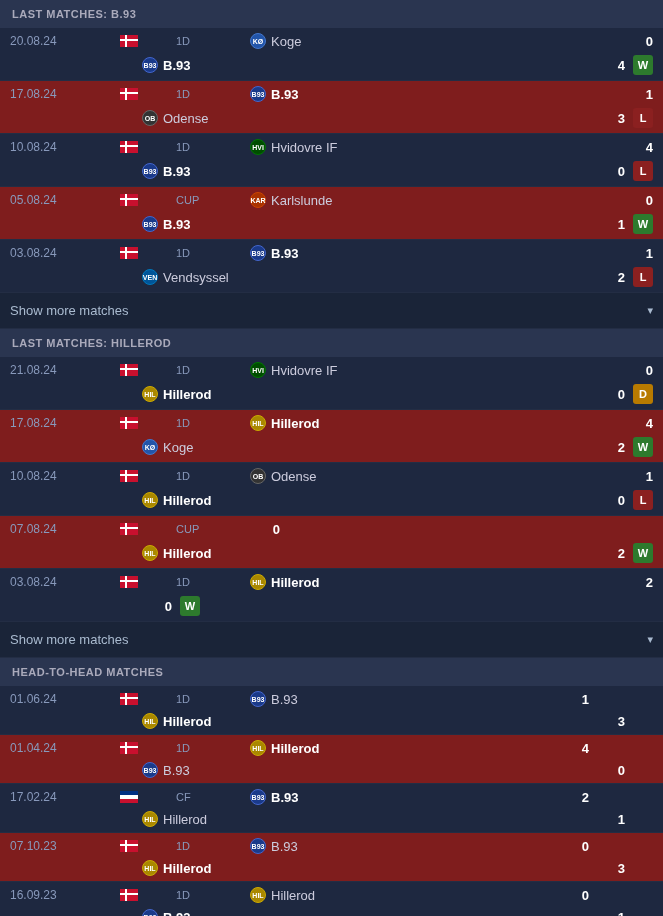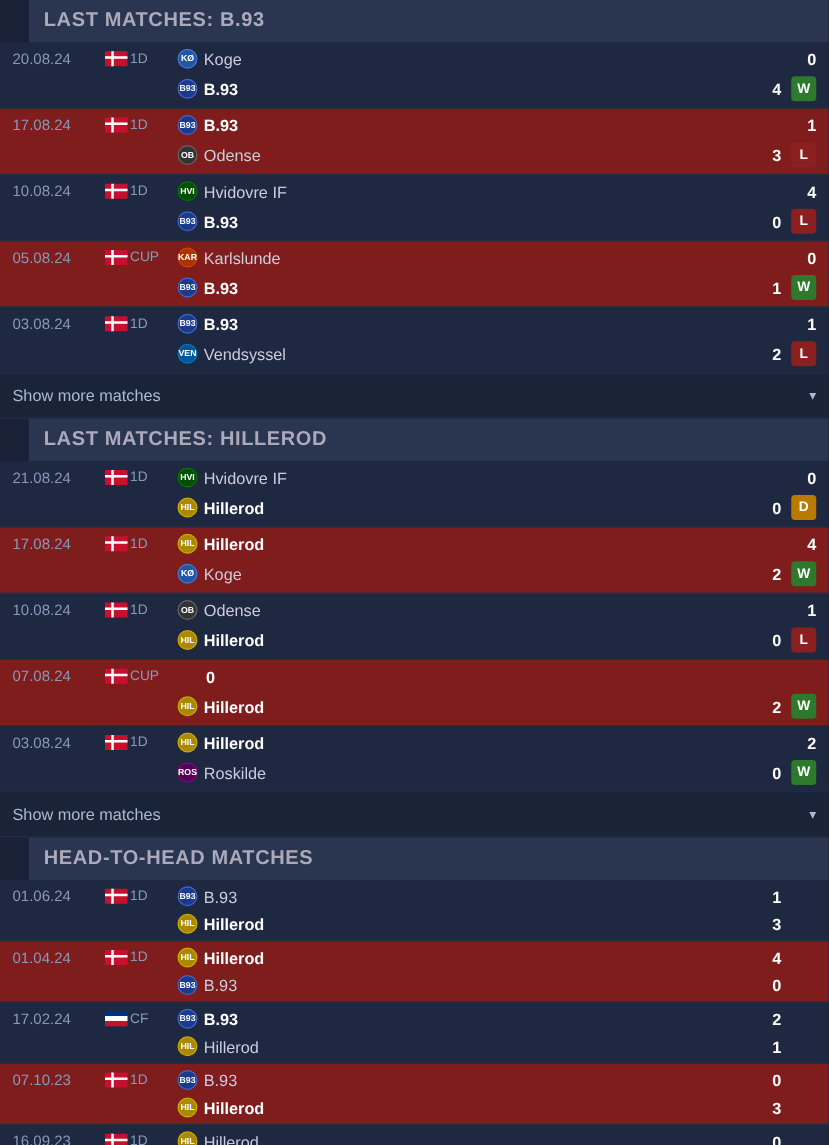--- a/index.html
+++ b/index.html
@@ -7,25 +7,24 @@
       background: #1a2035;
       color: #fff;
       font-family: Arial, sans-serif;
       font-size: 13px;
       width: 663px;
     }
 
     .section-header {
       background: #2a3550;
       padding: 8px 12px;
-      font-size: 16px;
+      font-size: 11px;
       font-weight: bold;
       color: #aab;
       letter-spacing: 0.5px;
-      margin-left: 23px;
     }
 
     .date-col {
       width: 72px;
       color: #8899bb;
       font-size: 12px;
       flex-shrink: 0;
     }
 
     .flag-col {
@@ -95,21 +94,21 @@
     }
 
     .two-row-match .top-row,
     .two-row-match .bot-row {
       display: flex;
       align-items: center;
       padding: 3px 10px;
       min-height: 24px;
     }
 
-    .two-row-match .top-row { padding-top: 5px; }
+    .two-row-match .top-row { padding-top: 5px; gap: 36px; }
     .two-row-match .bot-row { padding-bottom: 5px; }
 
     .show-more {
       display: flex;
       align-items: center;
       justify-content: space-between;
       padding: 10px;
       color: #aabbd0;
       font-size: 13px;
       cursor: pointer;
@@ -449,24 +448,20 @@
             <span class="team-logo logo-hillerod">HIL</span>
             <span class="team-name bold">Hillerod</span>
           </span>
           <span class="score-col">2</span>
 
         </div>
         <div class="bot-row">
           <span class="date-col"></span>
           <span class="flag-col"></span>
           <span class="comp-col"></span>
-          <span class="team-col">
-            <span class="team-logo logo-roskilde">ROS</span>
-            <span class="team-name normal">Roskilde</span>
-          </span>
           <span class="score-col">0</span>
           <span class="result-badge result-w">W</span>
         </div>
       </div>
 
       <div class="show-more">
         <span>Show more matches</span>
         <span class="chevron">▾</span>
       </div>
 

